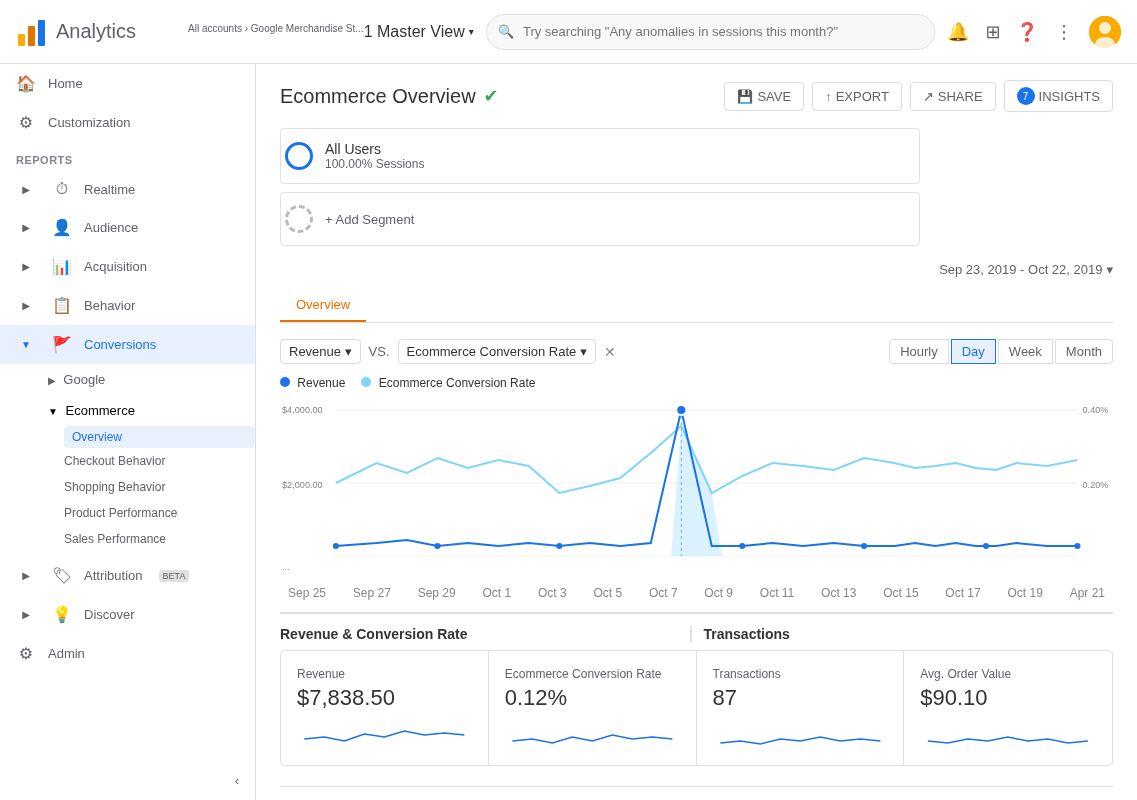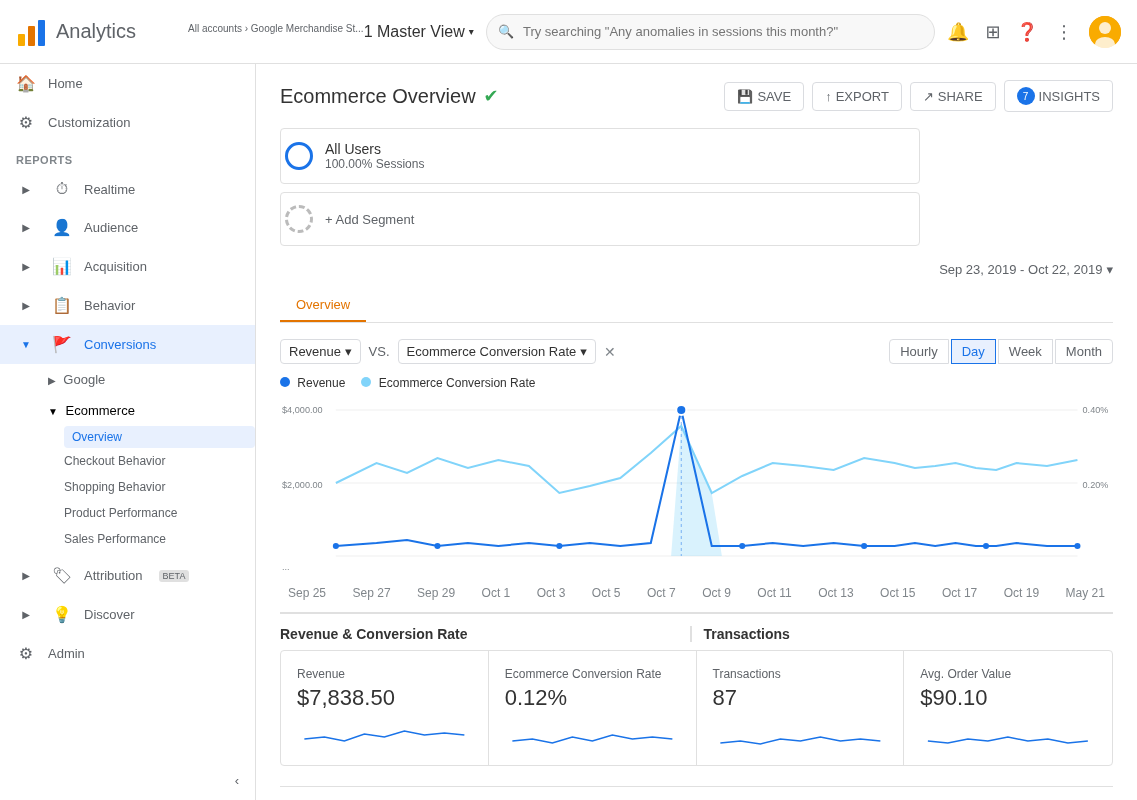--- a/index.html
+++ b/index.html
@@ -401,21 +401,21 @@
       <span>Oct 1</span>
       <span>Oct 3</span>
       <span>Oct 5</span>
       <span>Oct 7</span>
       <span>Oct 9</span>
       <span>Oct 11</span>
       <span>Oct 13</span>
       <span>Oct 15</span>
       <span>Oct 17</span>
       <span>Oct 19</span>
-      <span>May 21</span>
+      <span>Apr 21</span>
     </div>
 
     <div class="stats-section">
       <div style="display:flex;gap:0;border-top:2px solid #e0e0e0;padding-top:12px;margin-bottom:8px;">
         <span style="flex:1;font-size:14px;font-weight:600;color:#333;">Revenue &amp; Conversion Rate</span>
         <span style="flex:1;font-size:14px;font-weight:600;color:#333;padding-left:12px;border-left:2px solid #e0e0e0;">Transactions</span>
       </div>
       <div class="stats-grid">
         <div class="stat-card">
           <div class="stat-label">Revenue</div>

